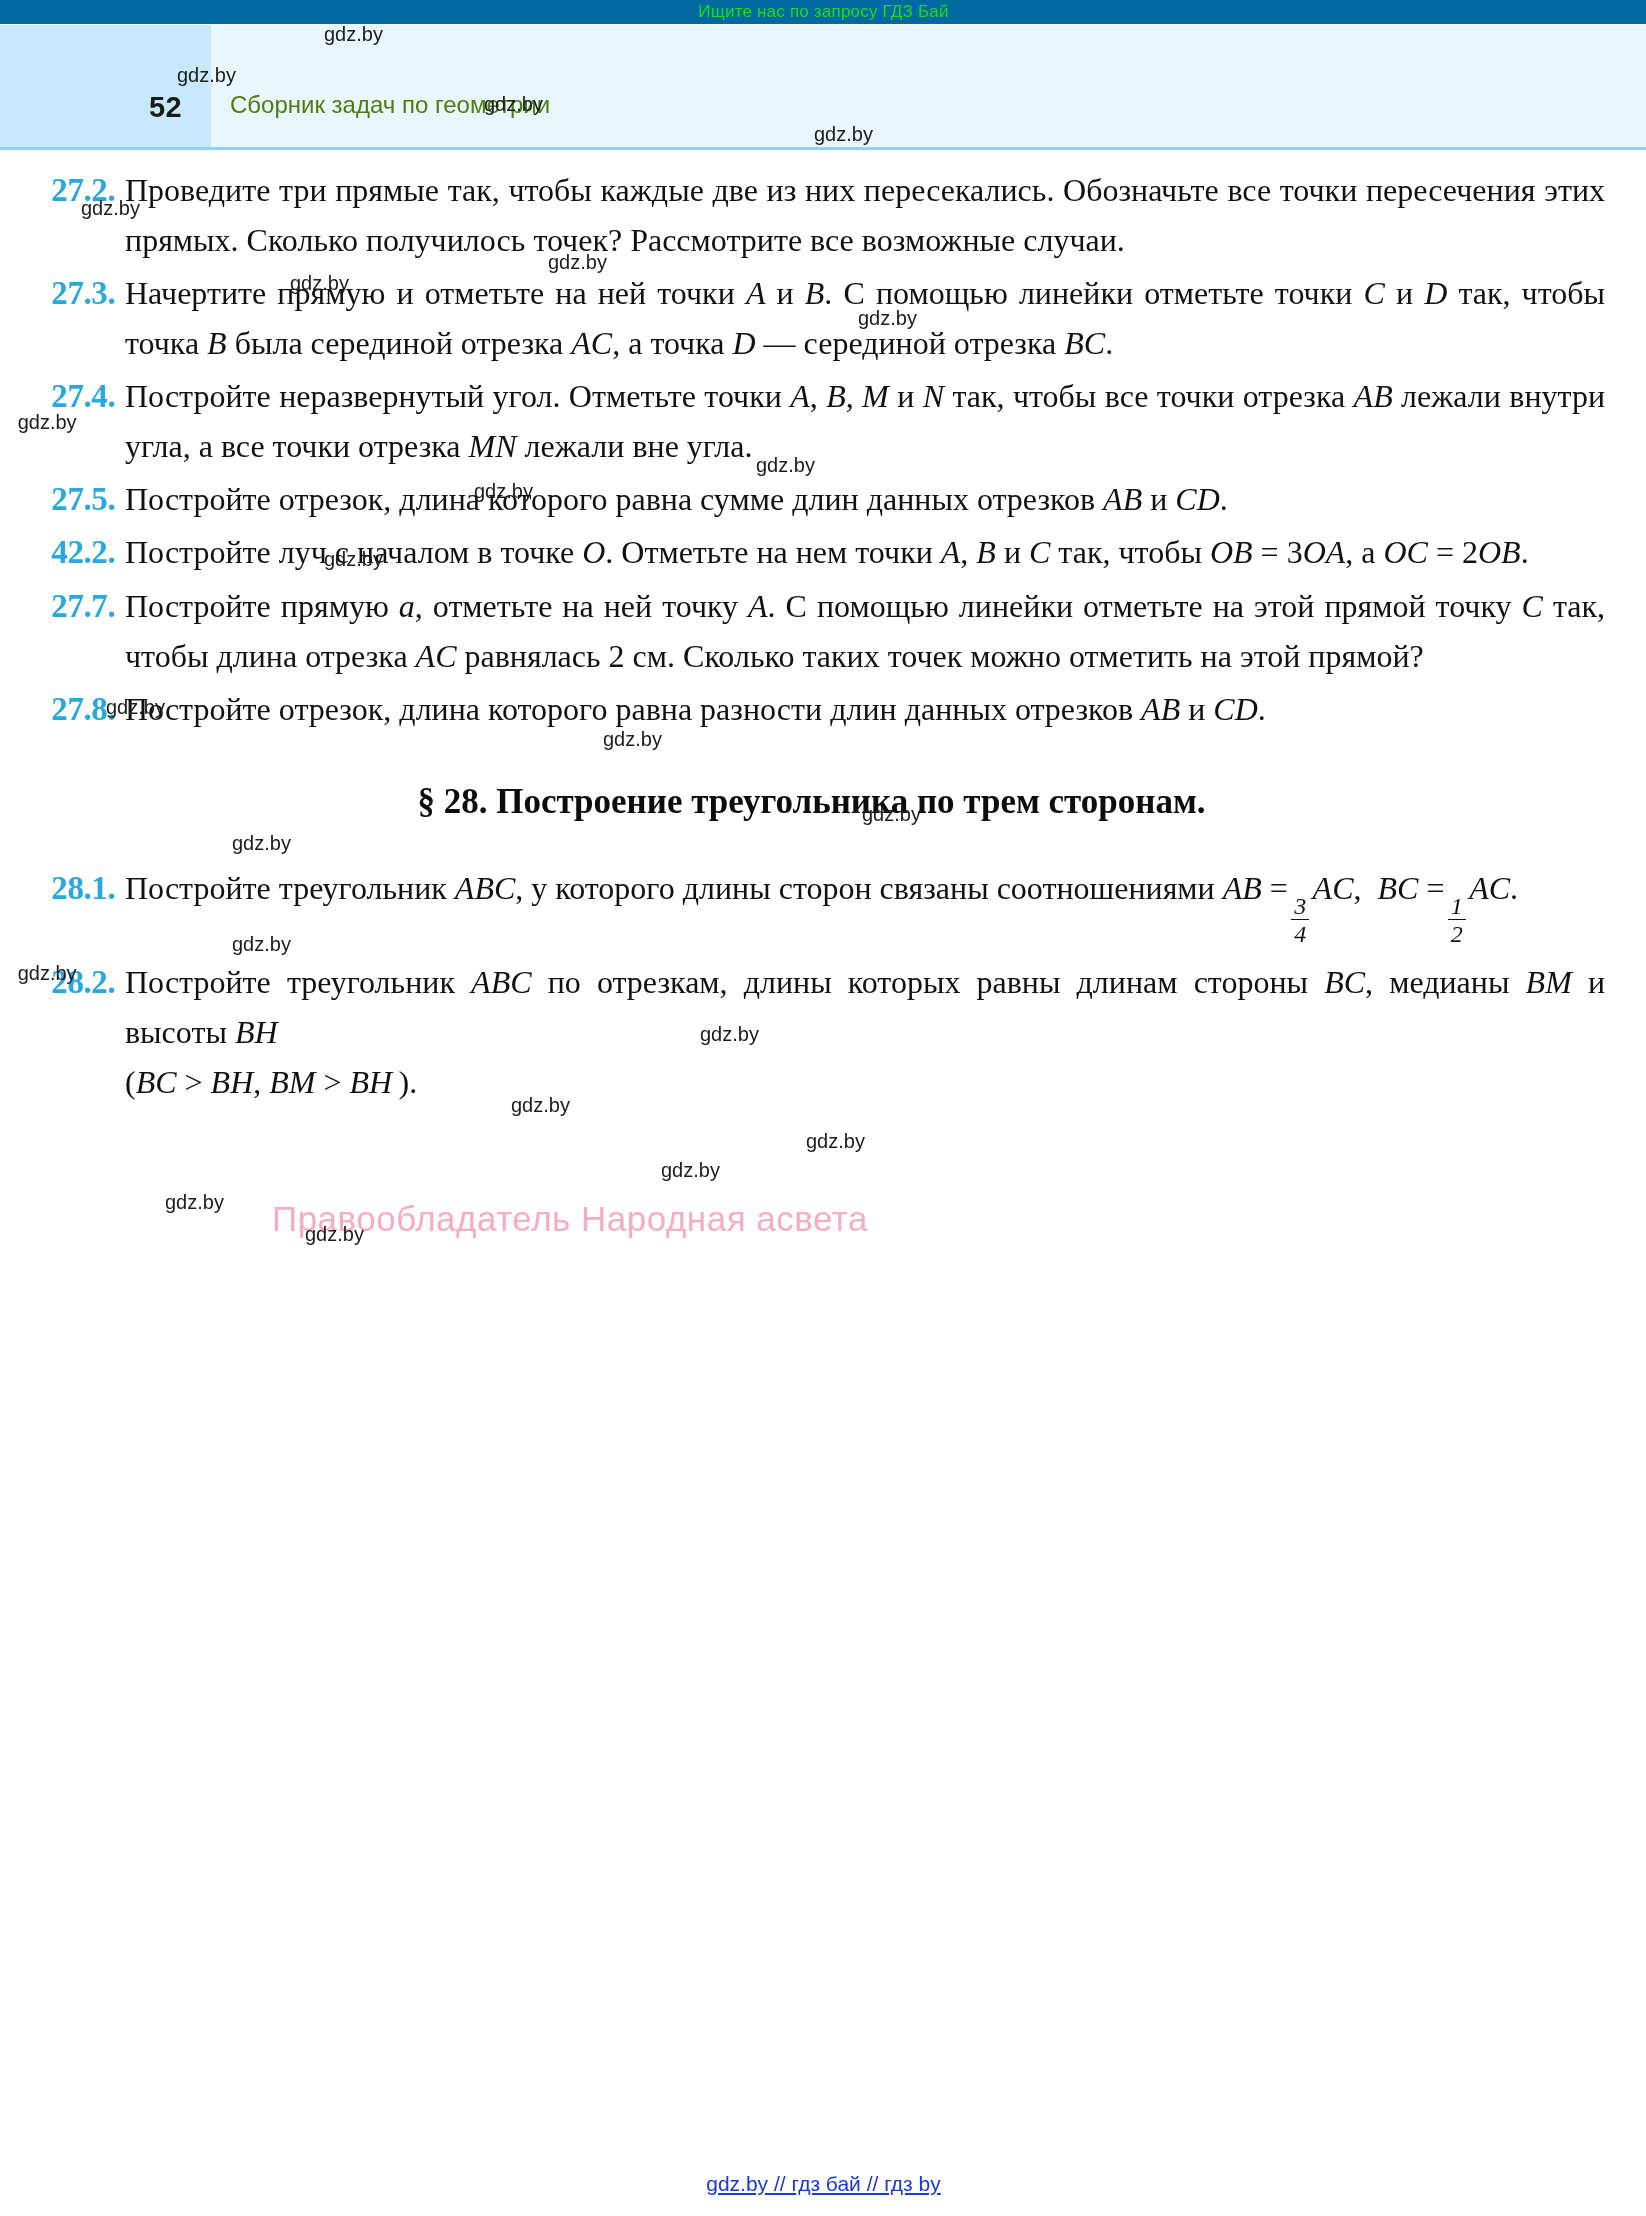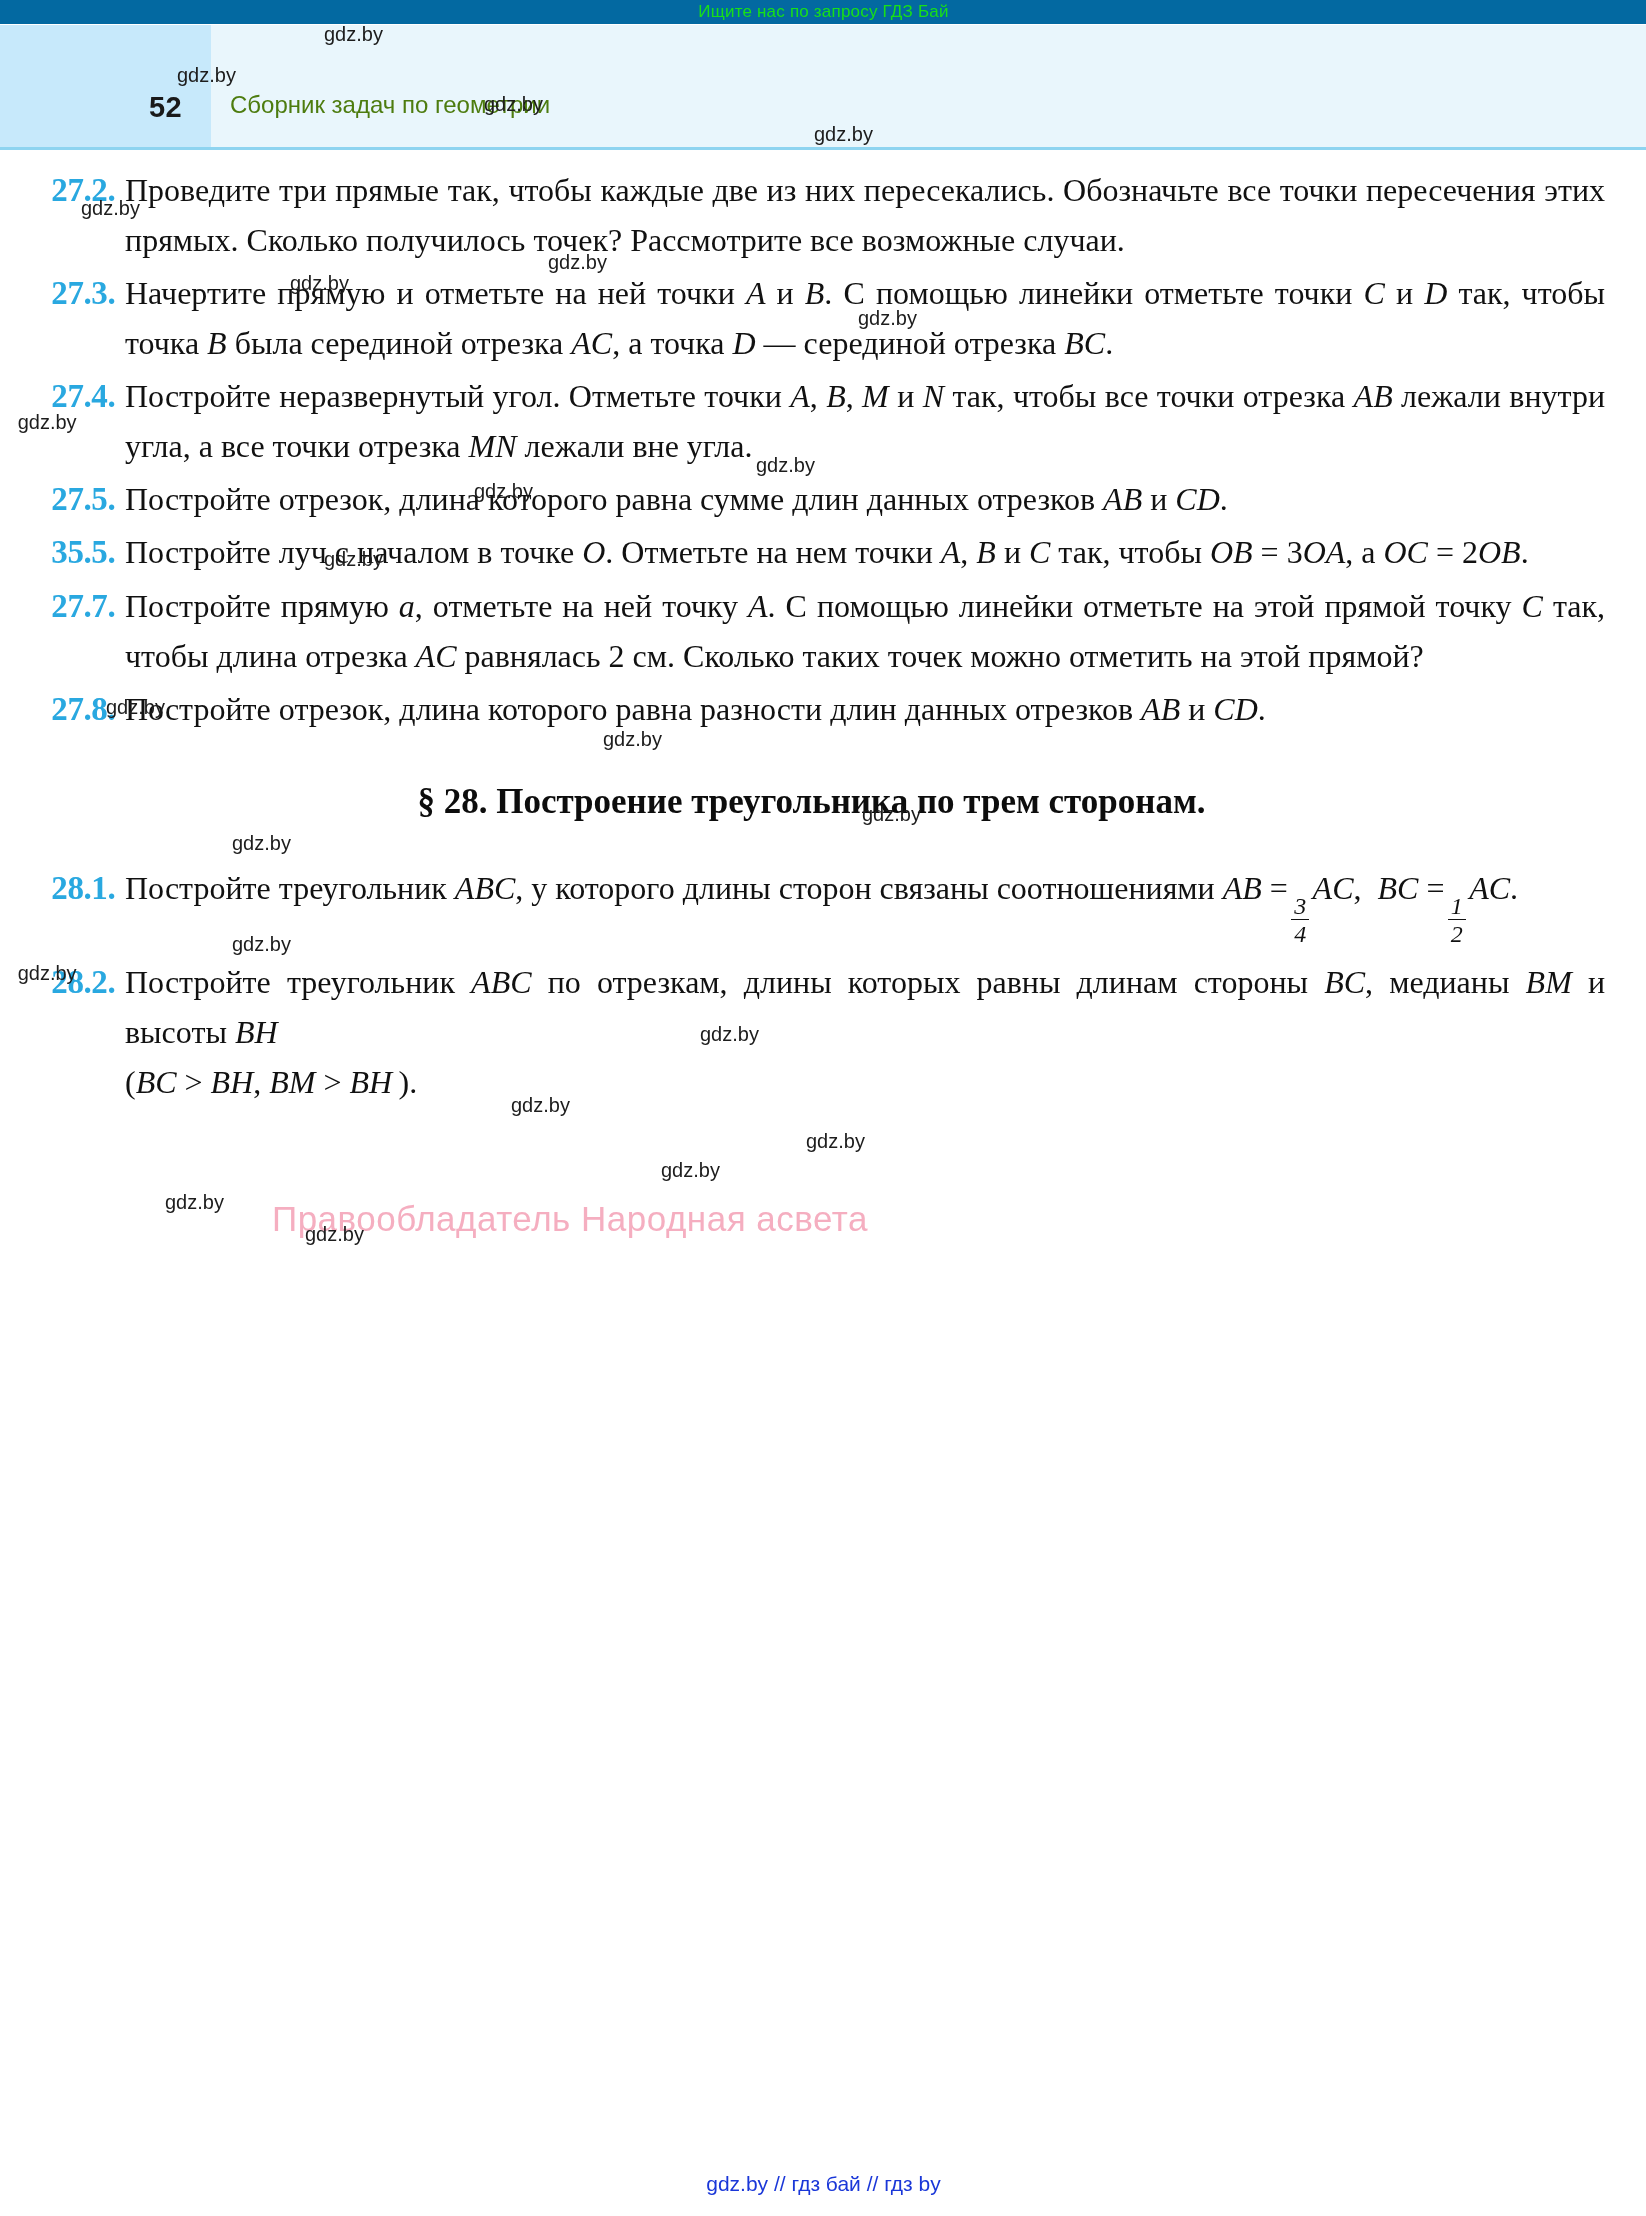--- a/index.html
+++ b/index.html
@@ -211,21 +211,21 @@
     <div class="ex-num" style="color: rgb(41, 168, 224);">27.4.</div>
     <div class="ex-body">Постройте неразвернутый угол. Отметьте точки <i>A</i>, <i>B</i>, <i>M</i> и <i>N</i> так, чтобы все точки отрезка <i>AB</i> лежали внутри угла, а все точки отрезка <i>MN</i> лежали вне угла.</div>
   </div>
 
   <div class="ex">
     <div class="ex-num" style="color: rgb(41, 168, 224);">27.5.</div>
     <div class="ex-body">Постройте отрезок, длина которого равна сумме длин данных отрезков <i>AB</i> и <i>CD</i>.</div>
   </div>
 
   <div class="ex">
-    <div class="ex-num" style="color: rgb(41, 168, 224);">35.5.</div>
+    <div class="ex-num" style="color: rgb(41, 168, 224);">42.2.</div>
     <div class="ex-body">Постройте луч с началом в точке <i>O</i>. Отметьте на нем точки <i>A</i>, <i>B</i> и <i>C</i> так, чтобы <i>OB</i>&nbsp;=&nbsp;3<i>OA</i>, а <i>OC</i>&nbsp;=&nbsp;2<i>OB</i>.</div>
   </div>
 
   <div class="ex">
     <div class="ex-num" style="color: rgb(41, 168, 224);">27.7.</div>
     <div class="ex-body">Постройте прямую <i>a</i>, отметьте на ней точку <i>A</i>. С помощью линейки отметьте на этой прямой точку <i>C</i> так, чтобы длина отрезка <i>AC</i> равнялась 2 см. Сколько таких точек можно отметить на этой прямой?</div>
   </div>
 
   <div class="ex">
     <div class="ex-num" style="color: rgb(41, 168, 224);">27.8.</div>
@@ -249,21 +249,21 @@
 
   <div class="ex" style="margin-top:11.3px;">
     <div class="ex-num" style="color: rgb(41, 168, 224);">28.2.</div>
     <div class="ex-body">Постройте треугольник <i>ABC</i> по отрезкам, длины которых равны длинам стороны <i>BC</i>, медианы <i>BM</i> и высоты <i>BH</i><br><span class="nojust">(<i>BC</i>&nbsp;&gt;&nbsp;<i>BH</i>, <i>BM</i>&nbsp;&gt;&nbsp;<i>BH</i> ).</span></div>
   </div>
 
 </div>
 
 <div class="wm-owner" style="left:272px; top:1199px;">Правообладатель Народная асвета</div>
 
-<div class="footer-link" style="top:2172px;">gdz.by  //  гдз бай  //  гдз by</div>
+<div class="footer-link" style="top:2172px;text-decoration:underline;">gdz.by  //  гдз бай  //  гдз by</div>
 
 <div id="wm-layer">
     <div class="wm" style="left: 324px; top: 22.6px;">gdz.by</div>
     <div class="wm" style="left: 177px; top: 64px;">gdz.by</div>
     <div class="wm" style="left: 484px; top: 93px;">gdz.by</div>
     <div class="wm" style="left: 814px; top: 123px;">gdz.by</div>
     <div class="wm" style="left: 81px; top: 197px;">gdz.by</div>
     <div class="wm" style="left: 548px; top: 251px;">gdz.by</div>
     <div class="wm" style="left: 290px; top: 272px;">gdz.by</div>
     <div class="wm" style="left: 858px; top: 307px;">gdz.by</div>

